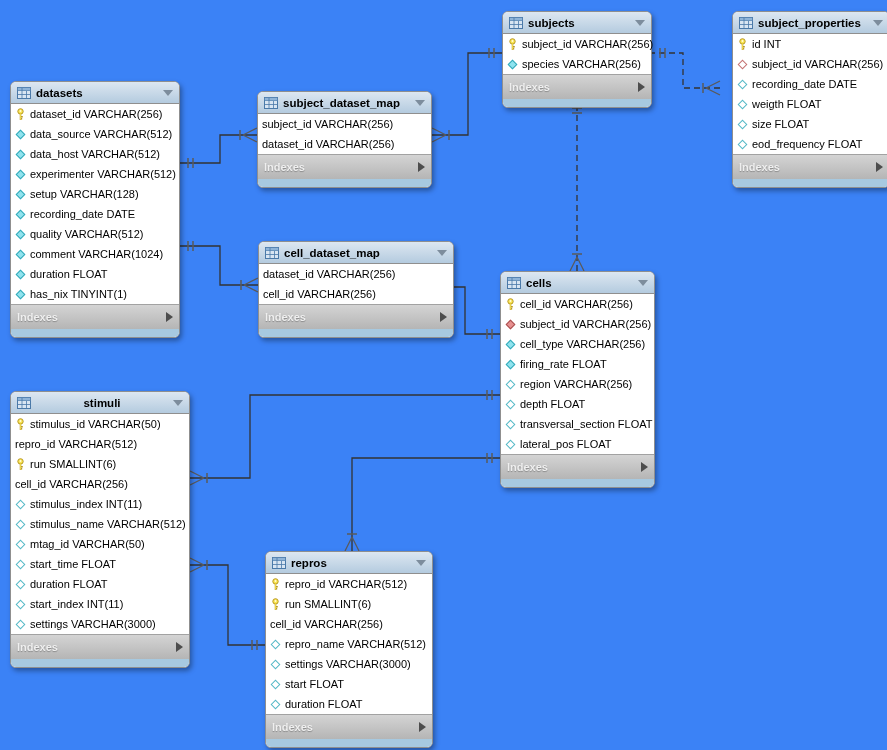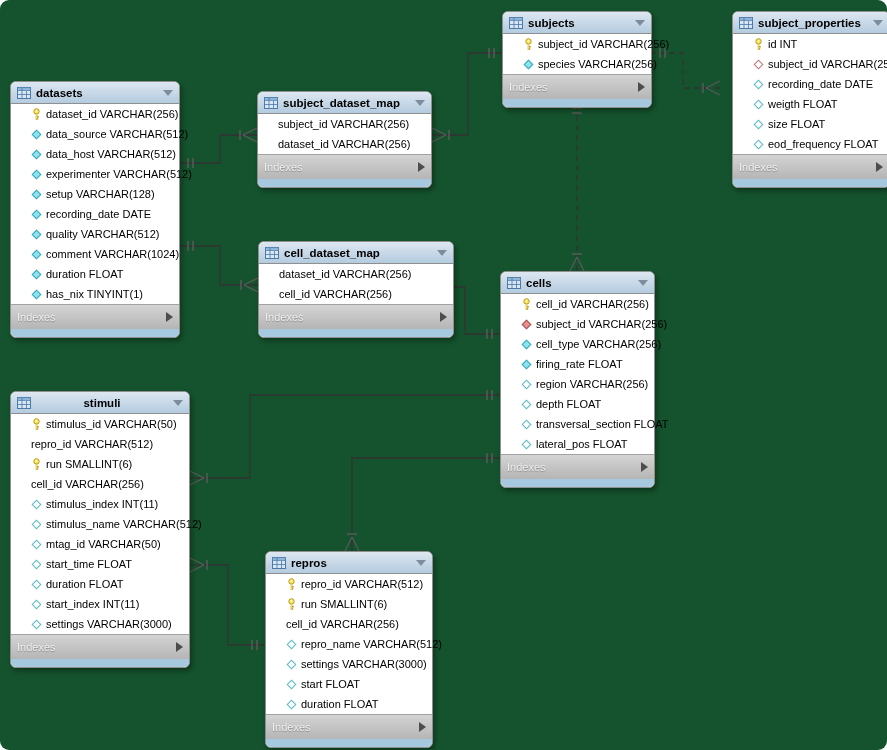--- a/index.html
+++ b/index.html
@@ -1,18 +1,18 @@
 <!DOCTYPE html>
 <html><head>
 <meta charset="utf-8">
 <style>
   html,body { margin:0; padding:0; background:#ffffff; }
   #diagram {
-    position:relative; width:887px; height:750px; background:#14532d;
-    font-family:"Liberation Sans", sans-serif; overflow:hidden;border-radius:9px;
+    position:relative; width:887px; height:750px; background:#3b82f6;
+    font-family:"Liberation Sans", sans-serif; overflow:hidden;
   }
   #wires { position:absolute; left:0; top:0; z-index:0; }
   .tbl {
     position:absolute; z-index:1; box-sizing:border-box;
     border:1px solid #8f8f8f; border-radius:6px; background:#ffffff;
     box-shadow:2px 3px 5px rgba(0,0,0,0.35);
   }
   .tbl-header {
     height:22px; box-sizing:border-box;
     background:linear-gradient(#dde7f1,#b4cbdf);
@@ -20,33 +20,33 @@
     display:flex; align-items:center; gap:5px; padding:0 6px;
   }
   .tbl-name { flex:1; font-size:11.5px; font-weight:bold; color:#000; white-space:nowrap; overflow:hidden; }
   .collapse-arrow {
     width:0; height:0; flex:none;
     border-left:5px solid transparent; border-right:5px solid transparent;
     border-top:6px solid #7d8d9d;
   }
   .tbl-row {
     height:20px; box-sizing:border-box; display:flex; align-items:center;
-    padding:0 20px; font-size:11px; color:#000; white-space:nowrap; background:#fff;
+    padding:0 4px; font-size:11px; color:#000; white-space:nowrap; background:#fff;
   }
   .icon-cell { width:15px; flex:none; display:flex; align-items:center; }
   .diamond { width:7px; height:7px; margin-left:2px; transform:rotate(45deg); box-sizing:border-box; }
   .diamond.cyan-filled  { background:#8ee3ef; border:1px solid #35a9b9; }
   .diamond.cyan-outline { background:#ffffff; border:1px solid #55b9c7; }
   .diamond.red-filled   { background:#e89090; border:1px solid #a85050; }
   .diamond.red-outline  { background:#ffffff; border:1px solid #c47272; }
   .tbl-footer {
     height:18px; box-sizing:border-box;
     background:linear-gradient(#d4d4d4,#b5b5b5); border-top:1px solid #a2a2a2;
     display:flex; align-items:center; padding:12px 6px;
-    font-size:11px; font-weight:normal; color:#efefef; text-shadow:0 1px 1px #8a8a8a;
+    font-size:11px; font-weight:bold; color:#efefef; text-shadow:0 1px 1px #8a8a8a;
   }
   .expand-arrow {
     margin-left:auto; width:0; height:0;
     border-top:5px solid transparent; border-bottom:5px solid transparent;
     border-left:7px solid #4d4d4d;
   }
   .bottom-bar { height:8px; background:#a7c9e0; border-radius:0 0 5px 5px; }
 </style>
 </head>
 <body>

